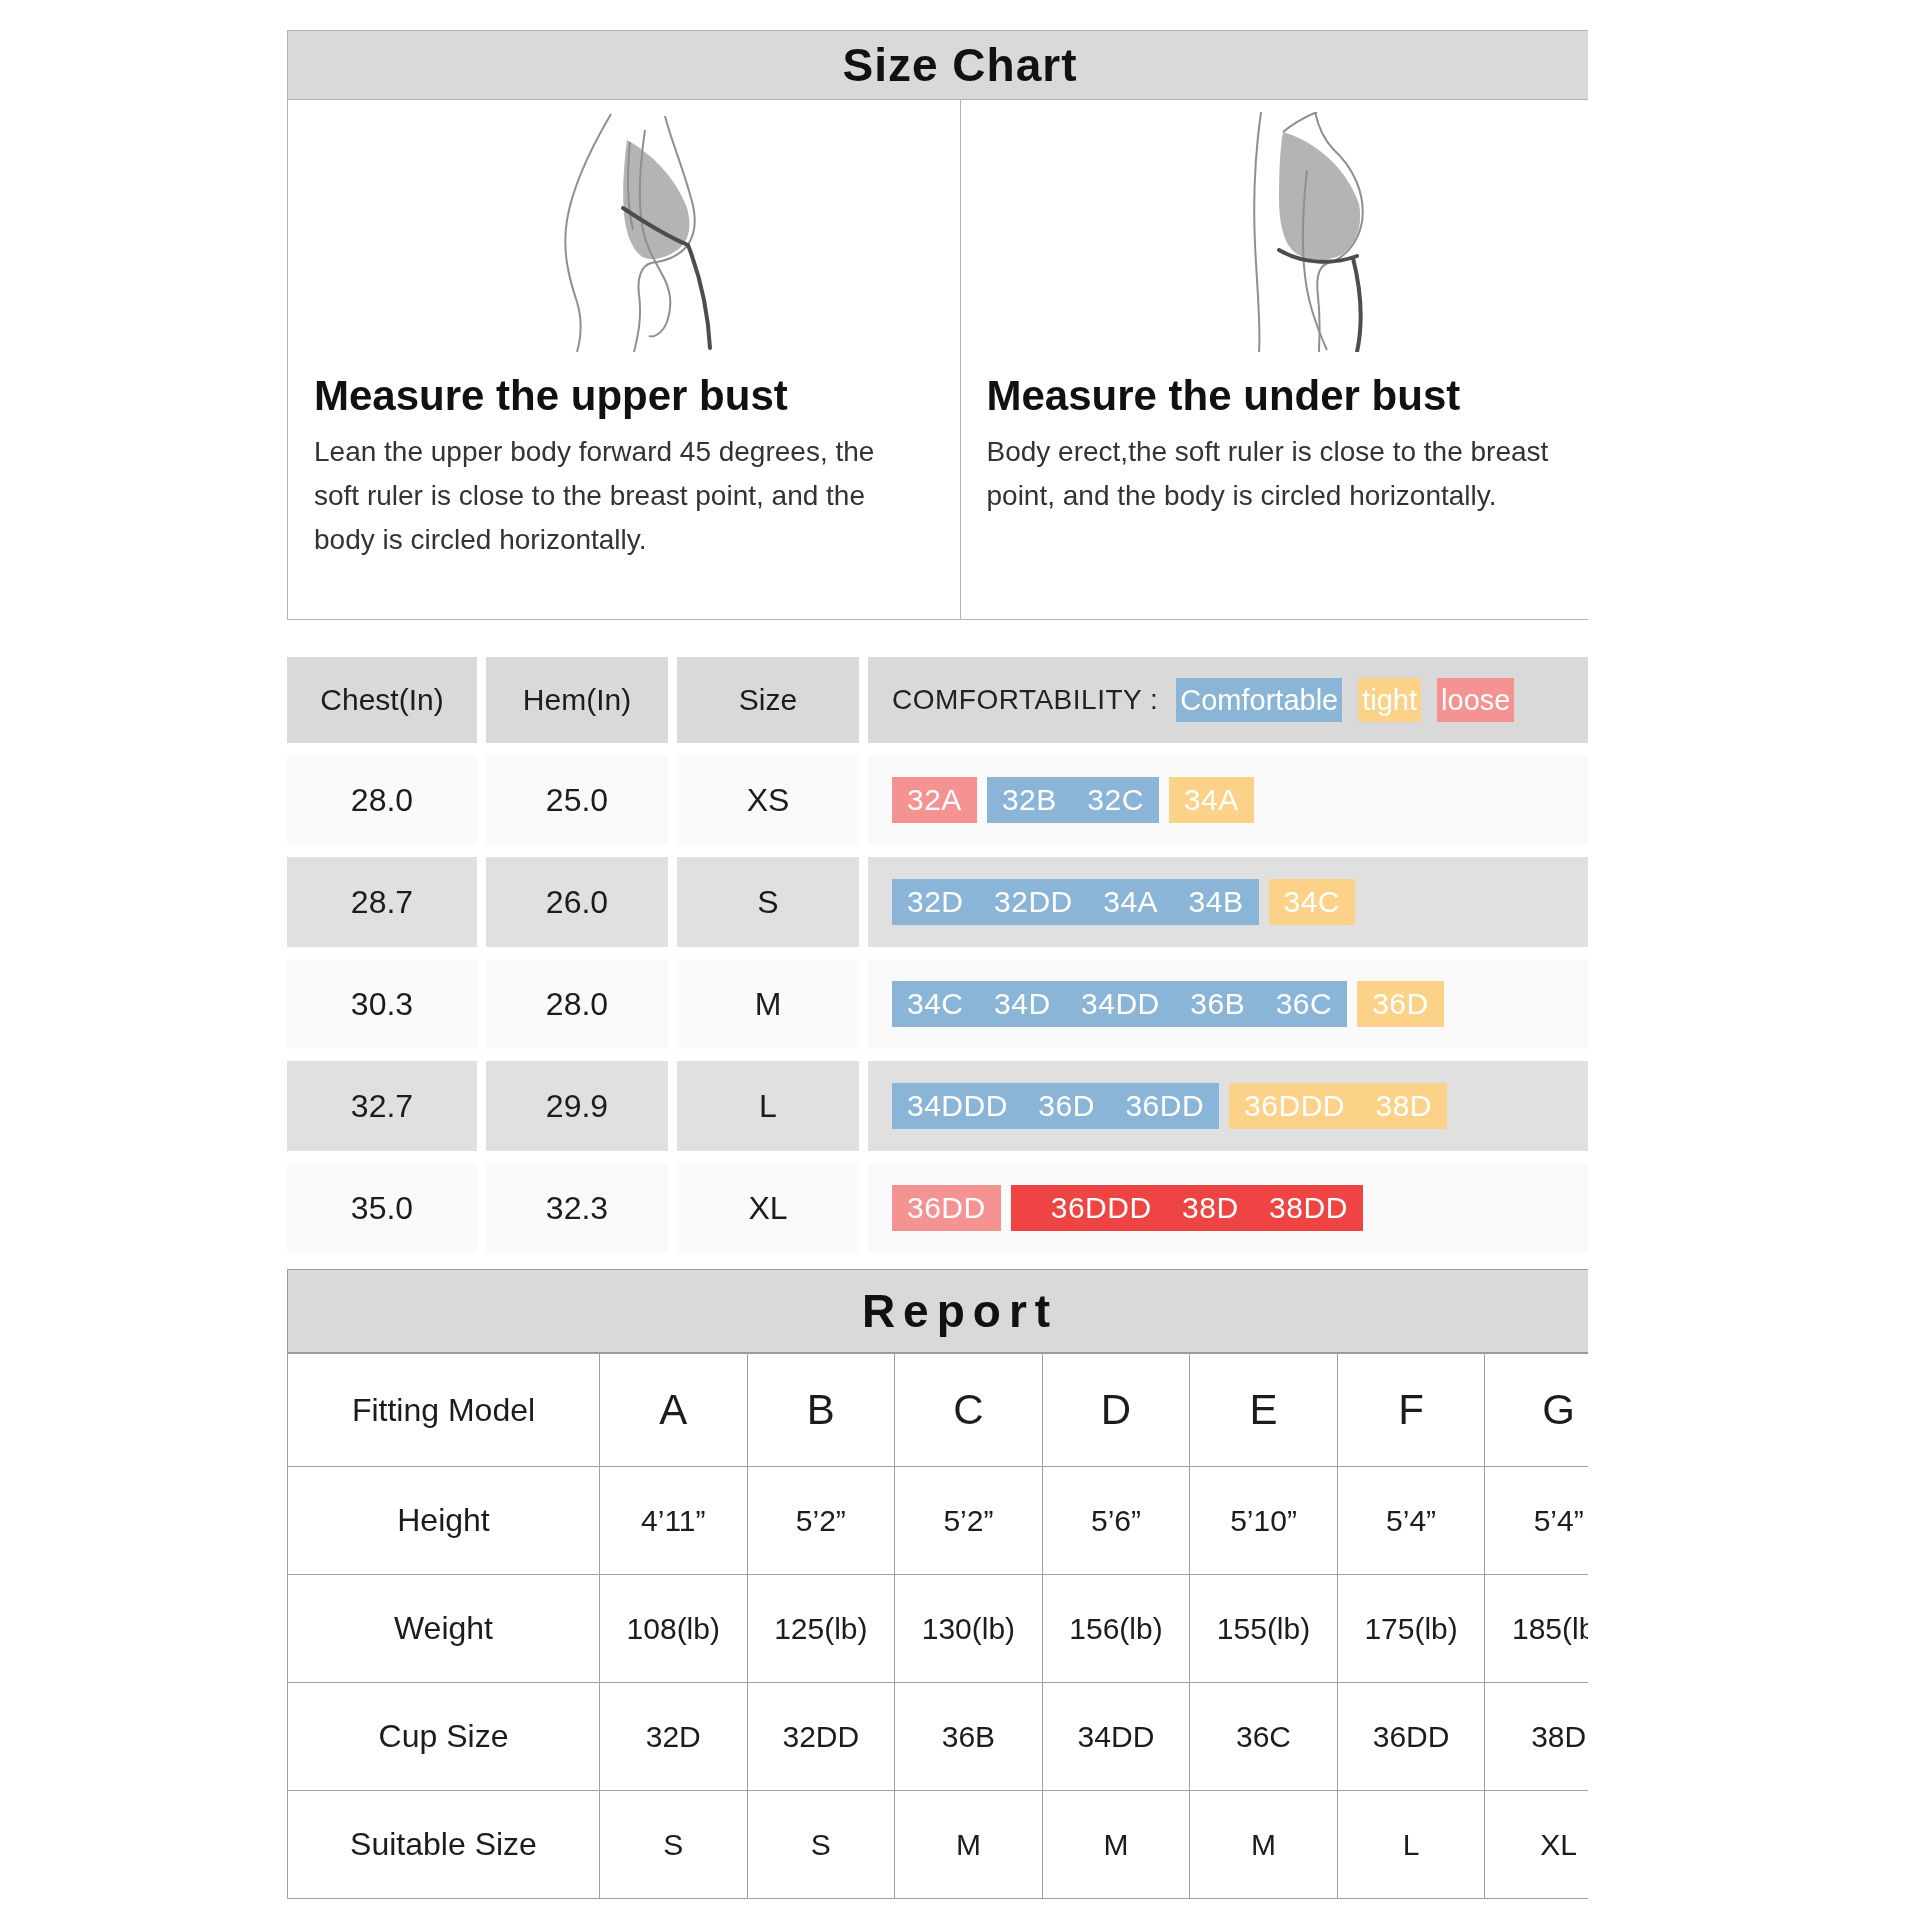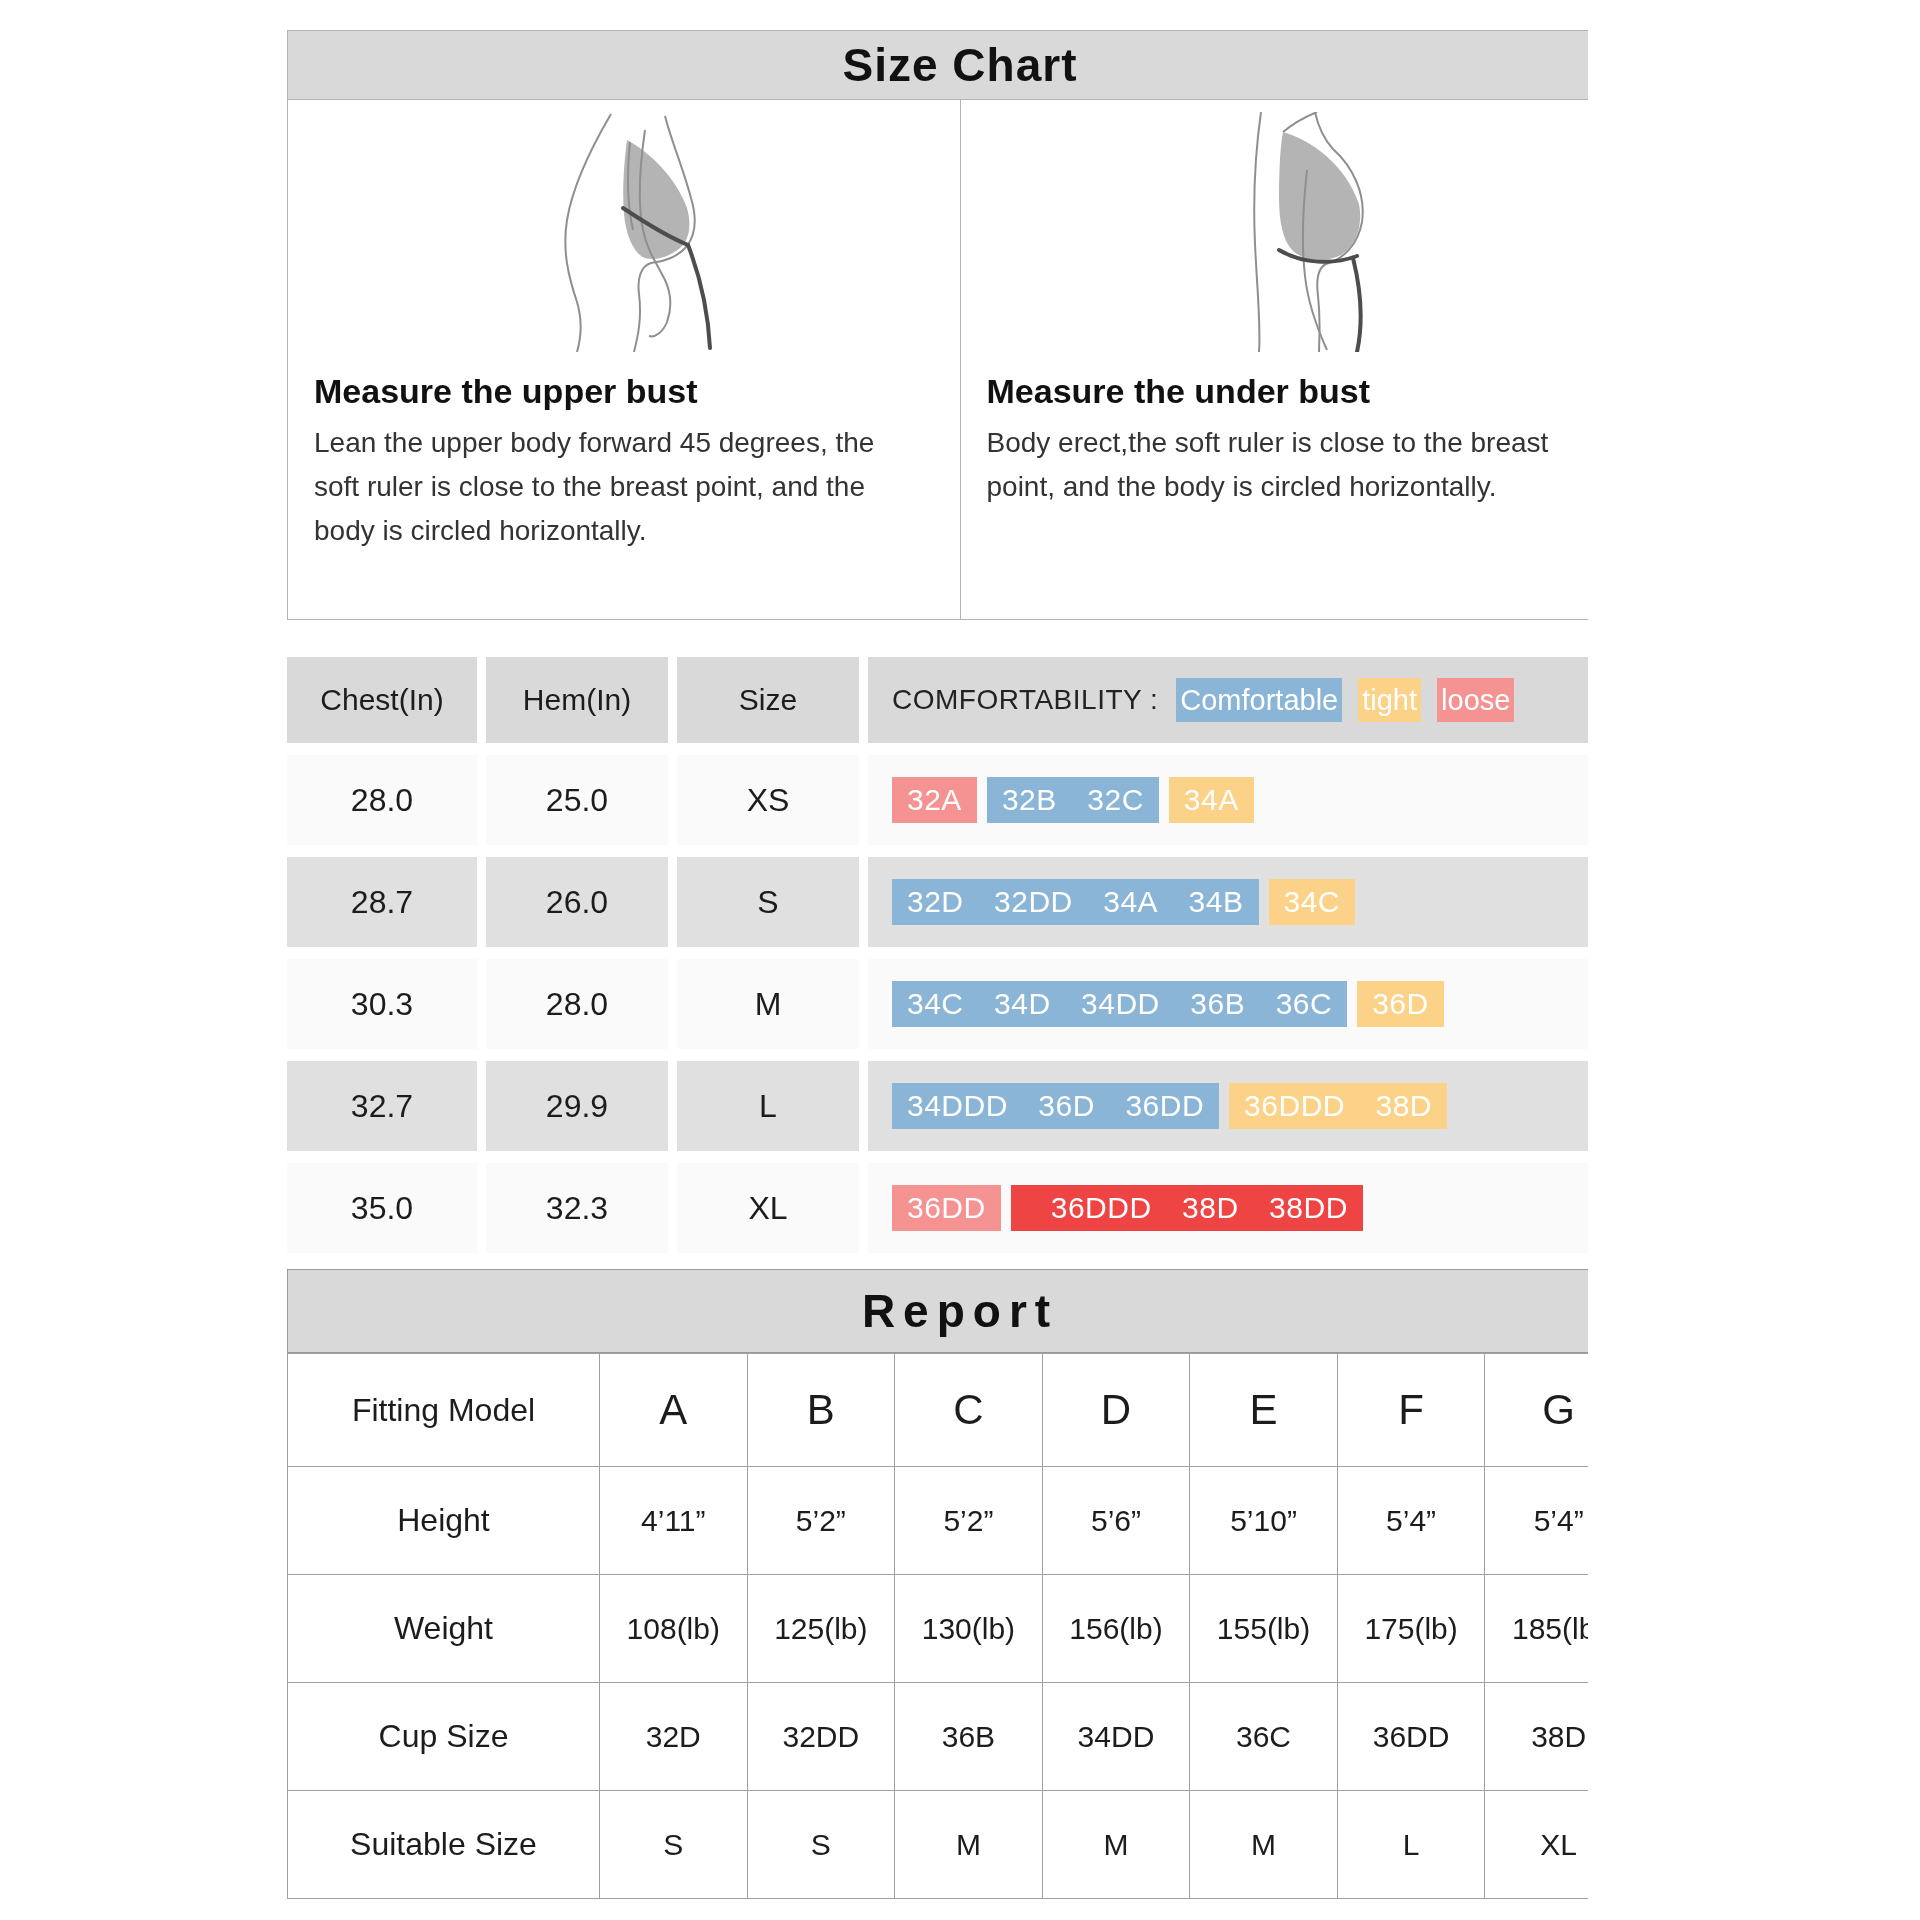--- a/index.html
+++ b/index.html
@@ -20,21 +20,21 @@
   .report-bar span{font-size:46px;font-weight:bold;letter-spacing:8px;color:#111;}
 
   
   .panels{
     display:flex;border:1px solid #b3b3b3;border-top:none;box-sizing:border-box;
     height:520px;background:#fff;
   }
   .panel{flex:1;box-sizing:border-box;padding:6px 34px 0 26px;}
   .panel.right{border-left:1px solid #b3b3b3;}
   .figure{height:252px;display:flex;justify-content:center;align-items:flex-start;padding-top:6px;}
-  .panel h3{margin:8px 0 10px 0;font-size:34px;font-weight:bold;color:#111;}
+  .panel h3{margin:8px 0 10px 0;font-size:42px;font-weight:bold;color:#111;}
   .panel p{margin:0;font-size:28px;line-height:1.58;color:#333;}
   .fig-body{fill:none;stroke:#8f8f8f;stroke-width:2;}
   .fig-bra{fill:#b4b4b4;stroke:none;}
   .fig-tape{fill:none;stroke:#4d4d4d;stroke-width:4;stroke-linecap:round;}
 
   
   .size-table{
     margin-top:37px;display:grid;
     grid-template-columns:190px 182px 182px 1fr;
     column-gap:9px;row-gap:12px;

